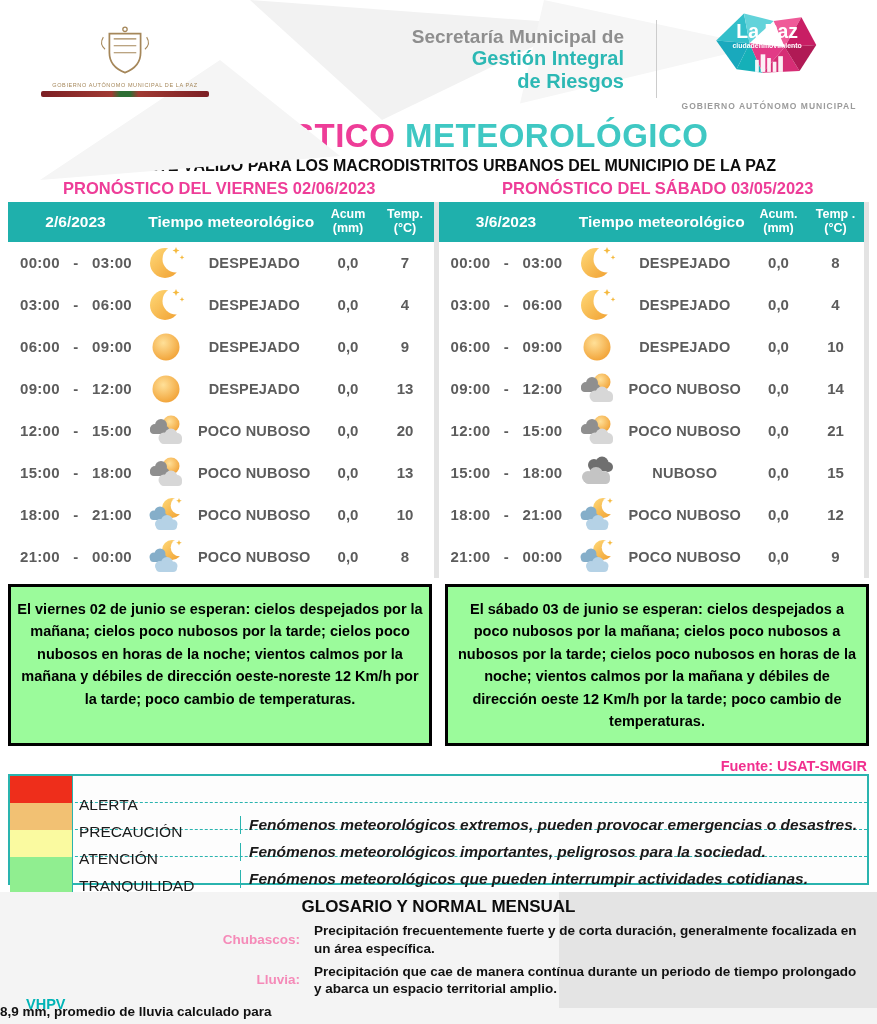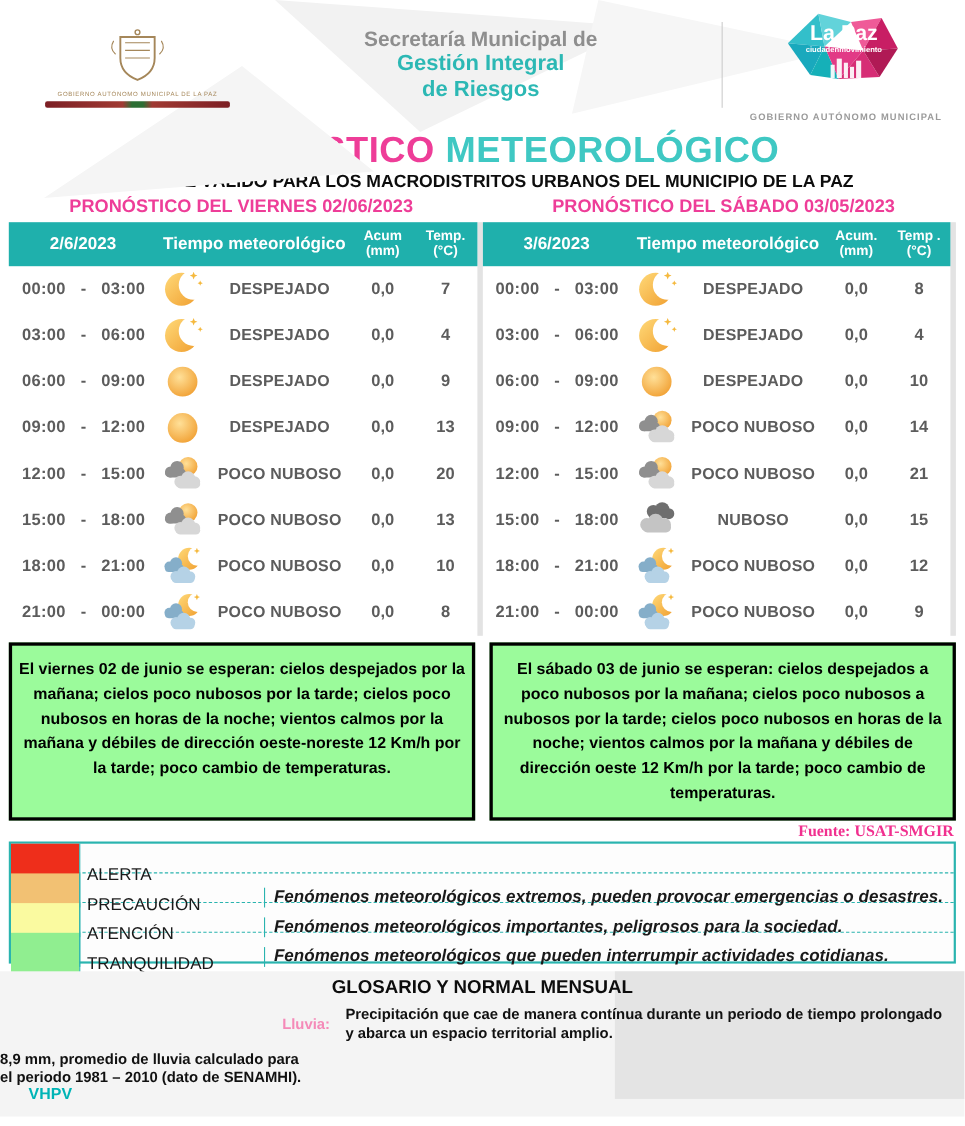--- a/index.html
+++ b/index.html
@@ -12,21 +12,21 @@
   .deco-c{left:40px;top:60px;width:300px;height:120px;background:#f5f5f5;clip-path:polygon(0 100%,60% 0,100% 80%);}
 
   
   .topbar{position:relative;height:118px;display:flex;align-items:center;}
   .gamlp{width:250px;text-align:center;padding-top:4px;}
   .gamlp-word{font-family:"Liberation Serif",serif;font-size:33px;letter-spacing:5px;color:#a5875a;line-height:1;}
   .gamlp-sub{font-size:5.5px;color:#a5875a;letter-spacing:.6px;margin-top:1px;}
   .gamlp-ribbon{margin:3px auto 0;width:168px;height:6px;
       background:linear-gradient(90deg,#7c1f24 0%,#a03a33 42%,#2d6e34 47%,#2d6e34 53%,#a03a33 58%,#7c1f24 100%);
       border-radius:2px;}
-  .secretaria{flex:1;text-align:center;padding-right:16px;line-height:1.12;}
+  .secretaria{flex:1;text-align:right;padding-right:16px;line-height:1.12;}
   .sec-1{color:#8e8e8e;font-size:19px;font-weight:bold;}
   .sec-2,.sec-3{color:#2cb8b4;font-size:20px;font-weight:bold;}
   .vdiv{width:1px;height:78px;background:#cccccc;margin:0 14px 0 16px;}
   .lapaz{width:196px;text-align:center;padding-right:10px;}
   .lapaz-caption{font-size:8.5px;color:#9b9b9b;font-weight:bold;letter-spacing:1px;margin-top:1px;}
 
   
   .main-title{text-align:center;font-size:33px;font-weight:bold;letter-spacing:.5px;margin-top:1px;line-height:1.05;}
   .t-pink{color:#ee3d98;}
   .t-teal{color:#3fc8c3;}
@@ -47,21 +47,21 @@
   .c-time{padding-left:12px;font-size:15px;word-spacing:9px;letter-spacing:.3px;white-space:nowrap;}
   .c-icon{display:flex;align-items:center;justify-content:center;}
   .wicon{width:42px;height:40px;}
   .c-cond{text-align:center;font-size:14.5px;letter-spacing:.2px;}
   .c-acum,.c-temp{text-align:center;font-size:15px;}
 
   
   .summaries{display:flex;gap:13px;padding:6px 8px 0 8px;}
   .summary{flex:1;background:#9bfb9b;border:3px solid #000;padding:11px 6px;text-align:center;
            font-weight:bold;font-size:14.5px;line-height:1.55;color:#000;}
-  .fuente{text-align:right;padding:2px 10px 0 0;color:#f1308f;font-weight:bold;font-size:14.5px;font-family:Liberation Serif, serif;}
+  .fuente{text-align:right;padding:12px 10px 0 0;color:#f1308f;font-weight:bold;font-size:14.5px;}
 
   
   .catalog-title{text-align:center;font-size:17.5px;font-weight:bold;color:#000;margin:6px 0 4px 0;}
   .catalog{margin:0 8px;border:2px solid #2ab4af;background:#fdfdfd;}
   .cat-row{display:grid;grid-template-columns:62px 168px 1fr;height:26px;align-items:stretch;}
   .cat-row + .cat-row{border-top:1px dashed #2ab4af;}
   .cat-swatch{height:100%;}
   .cat-label{border-left:1px solid #2ab4af;display:flex;align-items:center;padding-left:6px;
              font-size:15.5px;color:#1a1a1a;}
   .cat-desc{border-left:1px solid #2ab4af;display:flex;align-items:center;padding-left:8px;
@@ -461,20 +461,24 @@
         <div class="cat-desc">No se presentan fenómenos meteorológicos significativos.</div>
       </div>
     </div>
 
   <div class="glossary">
     <div class="glossary-dark"></div>
     <div class="glossary-inner">
       <div class="glossary-title">GLOSARIO Y NORMAL MENSUAL</div>
       <div>
           <div class="g-row">
+            <div class="g-term">Chubascos:</div>
+            <div class="g-def">Precipitación frecuentemente fuerte y de corta duración, generalmente focalizada en un área específica.</div>
+          </div>
+          <div class="g-row">
             <div class="g-term">Lluvia:</div>
             <div class="g-def">Precipitación que cae de manera contínua durante un periodo de tiempo prolongado y abarca un espacio territorial amplio.</div>
           </div>
           <div class="g-row">
             <div class="g-def">8,9 mm, promedio de lluvia calculado para el periodo 1981 – 2010 (dato de SENAMHI).</div>
           </div>
         </div>
     </div>
     <div class="initials">VHPV</div>
   </div>

